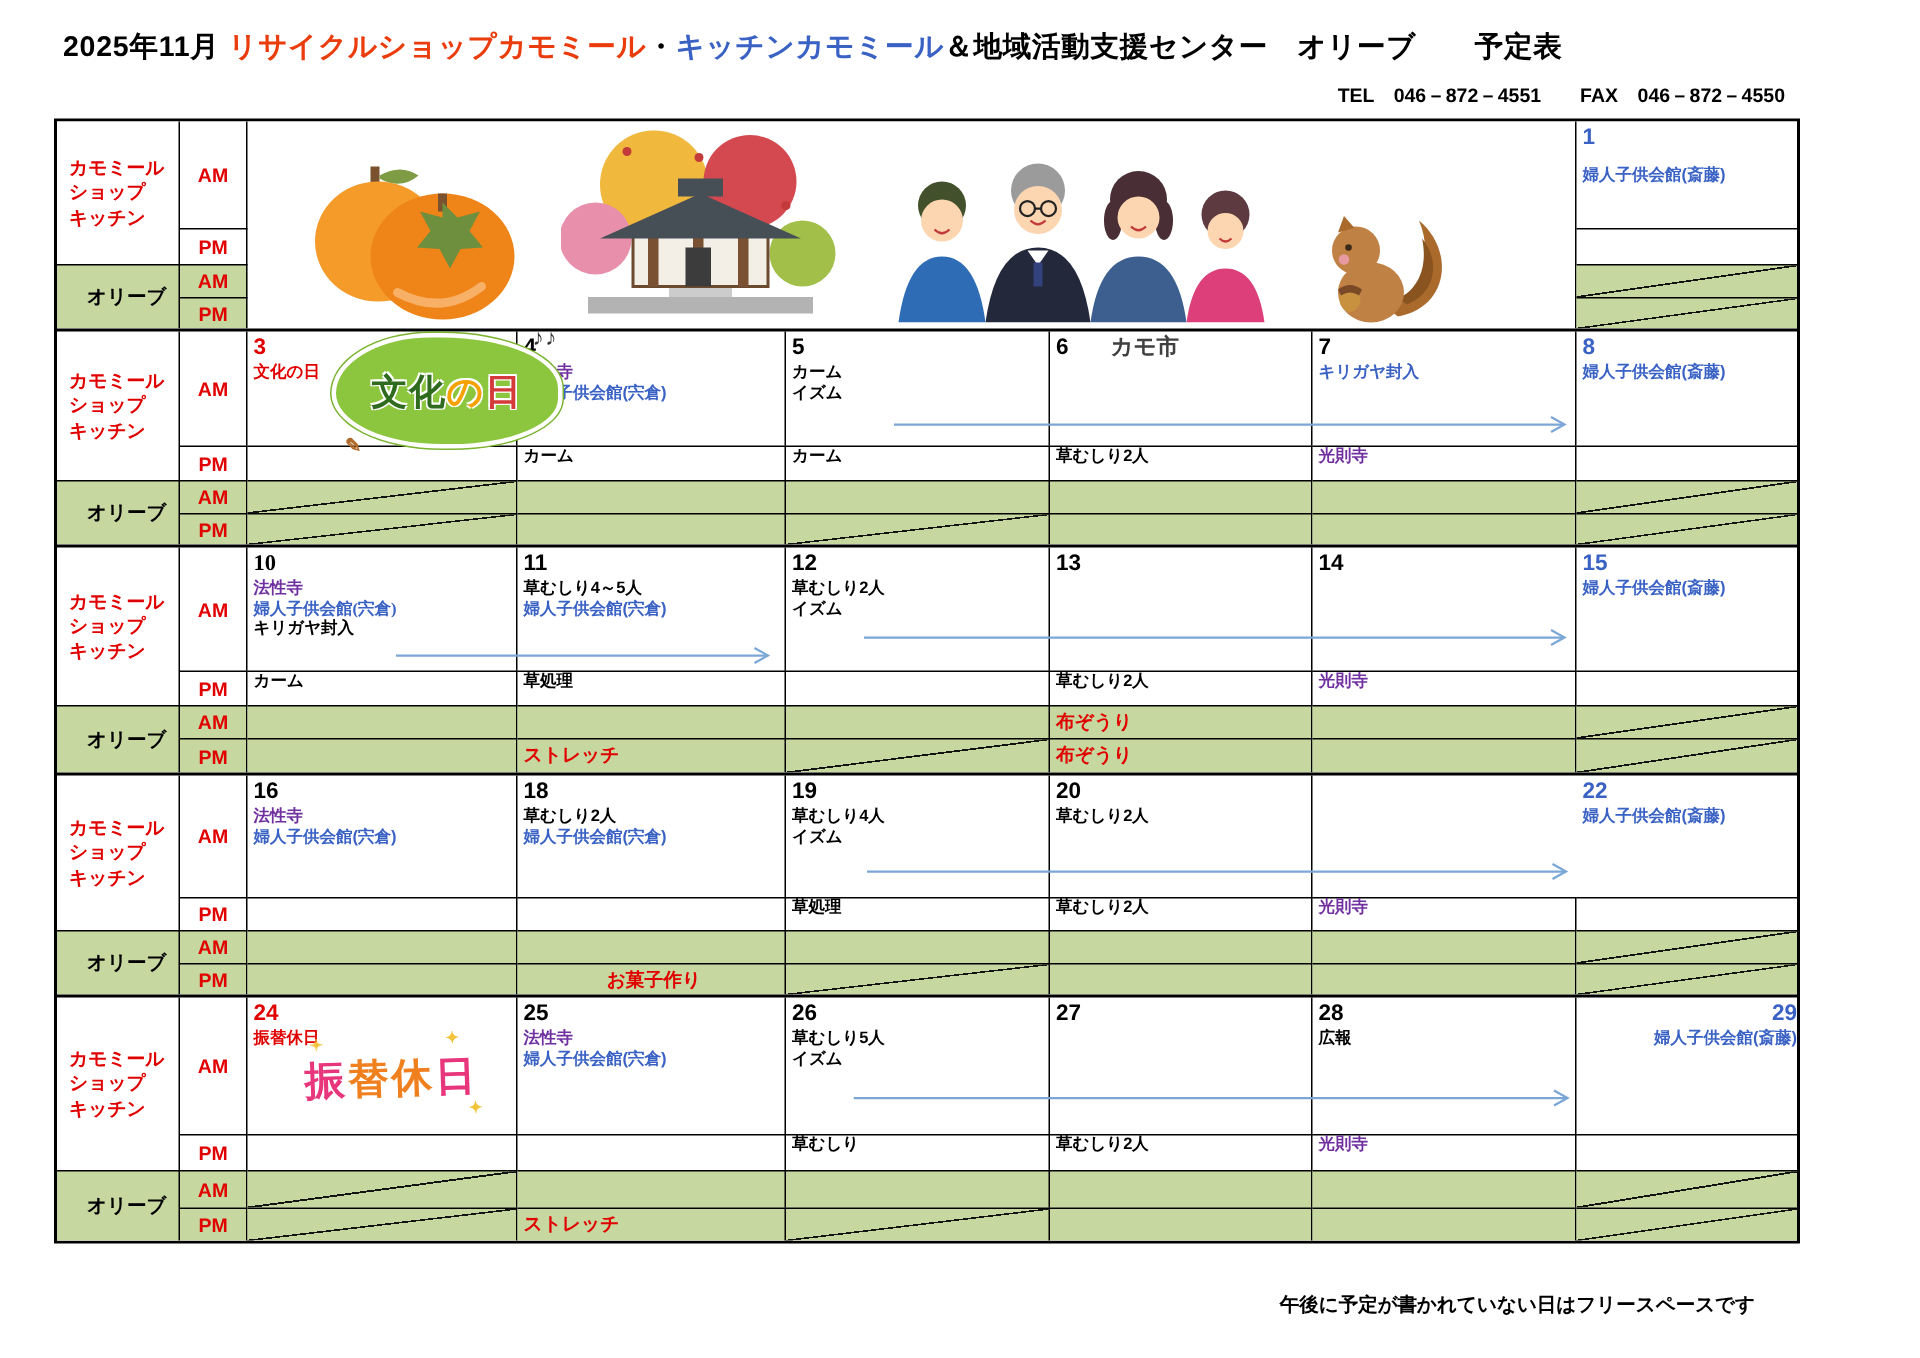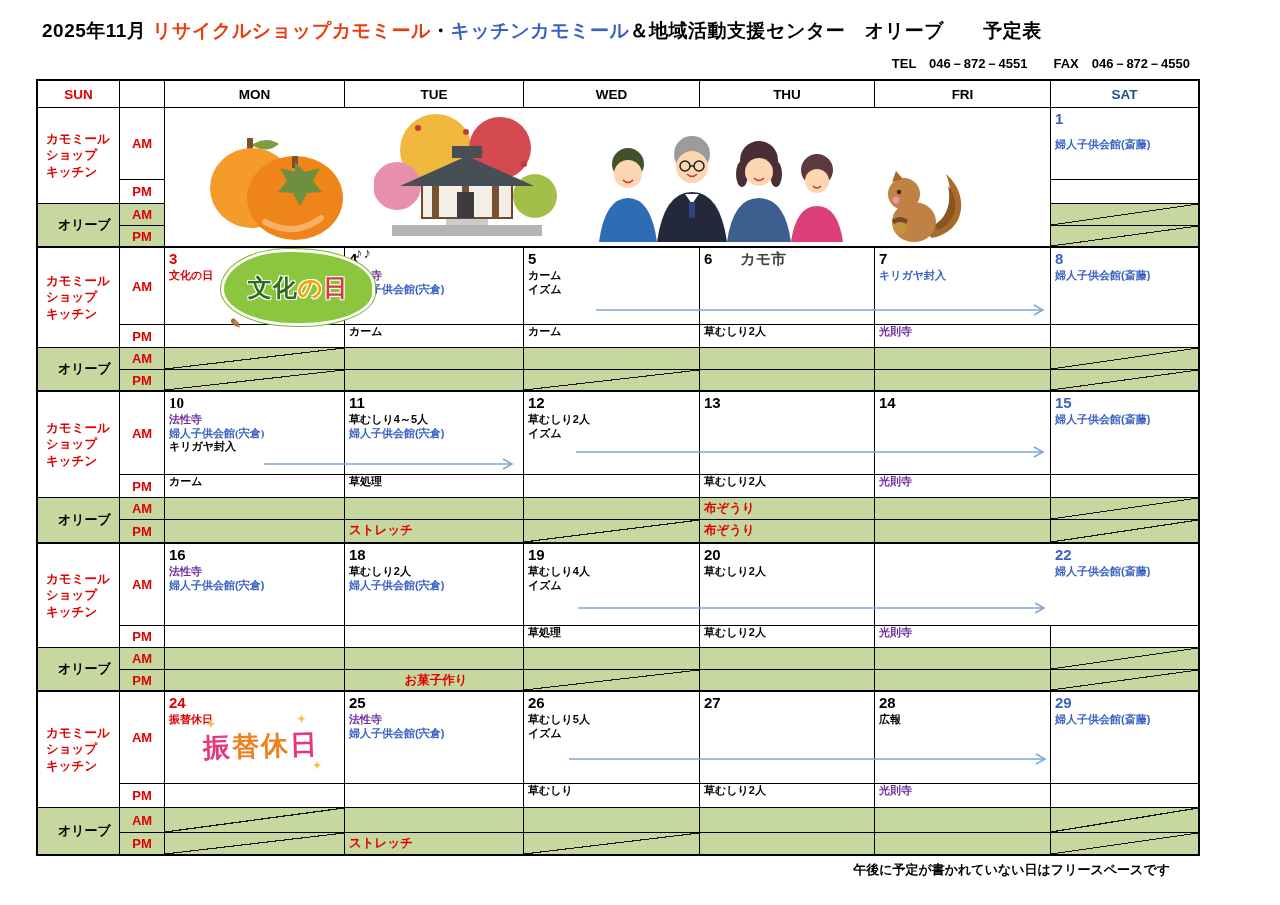--- a/index.html
+++ b/index.html
@@ -53,30 +53,20 @@
 <body>
 
 <div class="title">
   <span>2025年11月</span>
   <span class="shop">リサイクルショップカモミール</span><span>・</span><span class="kitchen">キッチンカモミール</span><span>＆地域活動支援センター　オリーブ　　予定表</span>
 </div>
 
 <div class="contact">TEL　046－872－4551　　FAX　046－872－4550</div>
 
 <div class="cal">
-  <div class="cal-header" id="cal-header">
-      <div class="hcell" style="color: rgb(224, 0, 0);">SUN</div>
-      <div class="hcell" style="color: rgb(0, 0, 0);"></div>
-      <div class="hcell" style="color: rgb(0, 0, 0);">MON</div>
-      <div class="hcell" style="color: rgb(0, 0, 0);">TUE</div>
-      <div class="hcell" style="color: rgb(0, 0, 0);">WED</div>
-      <div class="hcell" style="color: rgb(0, 0, 0);">THU</div>
-      <div class="hcell" style="color: rgb(0, 0, 0);">FRI</div>
-      <div class="hcell last" style="color: rgb(36, 80, 143);">SAT</div>
-    </div>
   <div id="weeks">
       <div class="week first" style="grid-template-columns: 82px 45px 180px 179px 176px 175px 176px 147px; grid-template-rows: 71px 24px 22px 21px;">
         <div class="cell label-kam" style="grid-area: 1 / 1 / span 2;">カモミール
 ショップ
 キッチン</div>
         <div class="cell label-olive green bt" style="grid-area: 3 / 1 / span 2;">オリーブ</div>
         <div class="cell ampm" style="grid-area: 1 / 2;">AM</div>
         <div class="cell ampm bt" style="grid-area: 2 / 2;">PM</div>
         <div class="cell ampm bt green" style="grid-area: 3 / 2;">AM</div>
         <div class="cell ampm bt green" style="grid-area: 4 / 2;">PM</div>
@@ -411,21 +401,21 @@
         <div class="cell bt green" style="grid-area: 4 / 6;"></div>
         <div class="cell" style="grid-area: 1 / 7;">
           <div class="daynum c-black">28</div>
           <div class="line c-black">広報</div>
         </div>
         <div class="cell bt" style="grid-area: 2 / 7;">
           <div class="line c-purple">光則寺</div>
         </div>
         <div class="cell bt green" style="grid-area: 3 / 7;"></div>
         <div class="cell bt green" style="grid-area: 4 / 7;"></div>
-        <div class="cell last" style="grid-area: 1 / 8;">
+        <div class="cell last" style="grid-area: 1 / 8; text-align: right;">
           <div class="daynum c-blue">29</div>
           <div class="line c-blue">婦人子供会館(斎藤)</div>
         </div>
         <div class="cell bt last" style="grid-area: 2 / 8;"></div>
         <div class="cell bt green diag last" style="grid-area: 3 / 8;"></div>
         <div class="cell bt green diag last" style="grid-area: 4 / 8;"></div>
         <div class="arrow" style="left: 531px; top: 60px;"><svg width="478" height="14">
             <line x1="0" y1="7" x2="475" y2="7" stroke="#7ba7d7" stroke-width="1.5"></line>
             <path d="M467 2 L476 7 L467 12" fill="none" stroke="#7ba7d7" stroke-width="1.5"></path>
           </svg></div>

